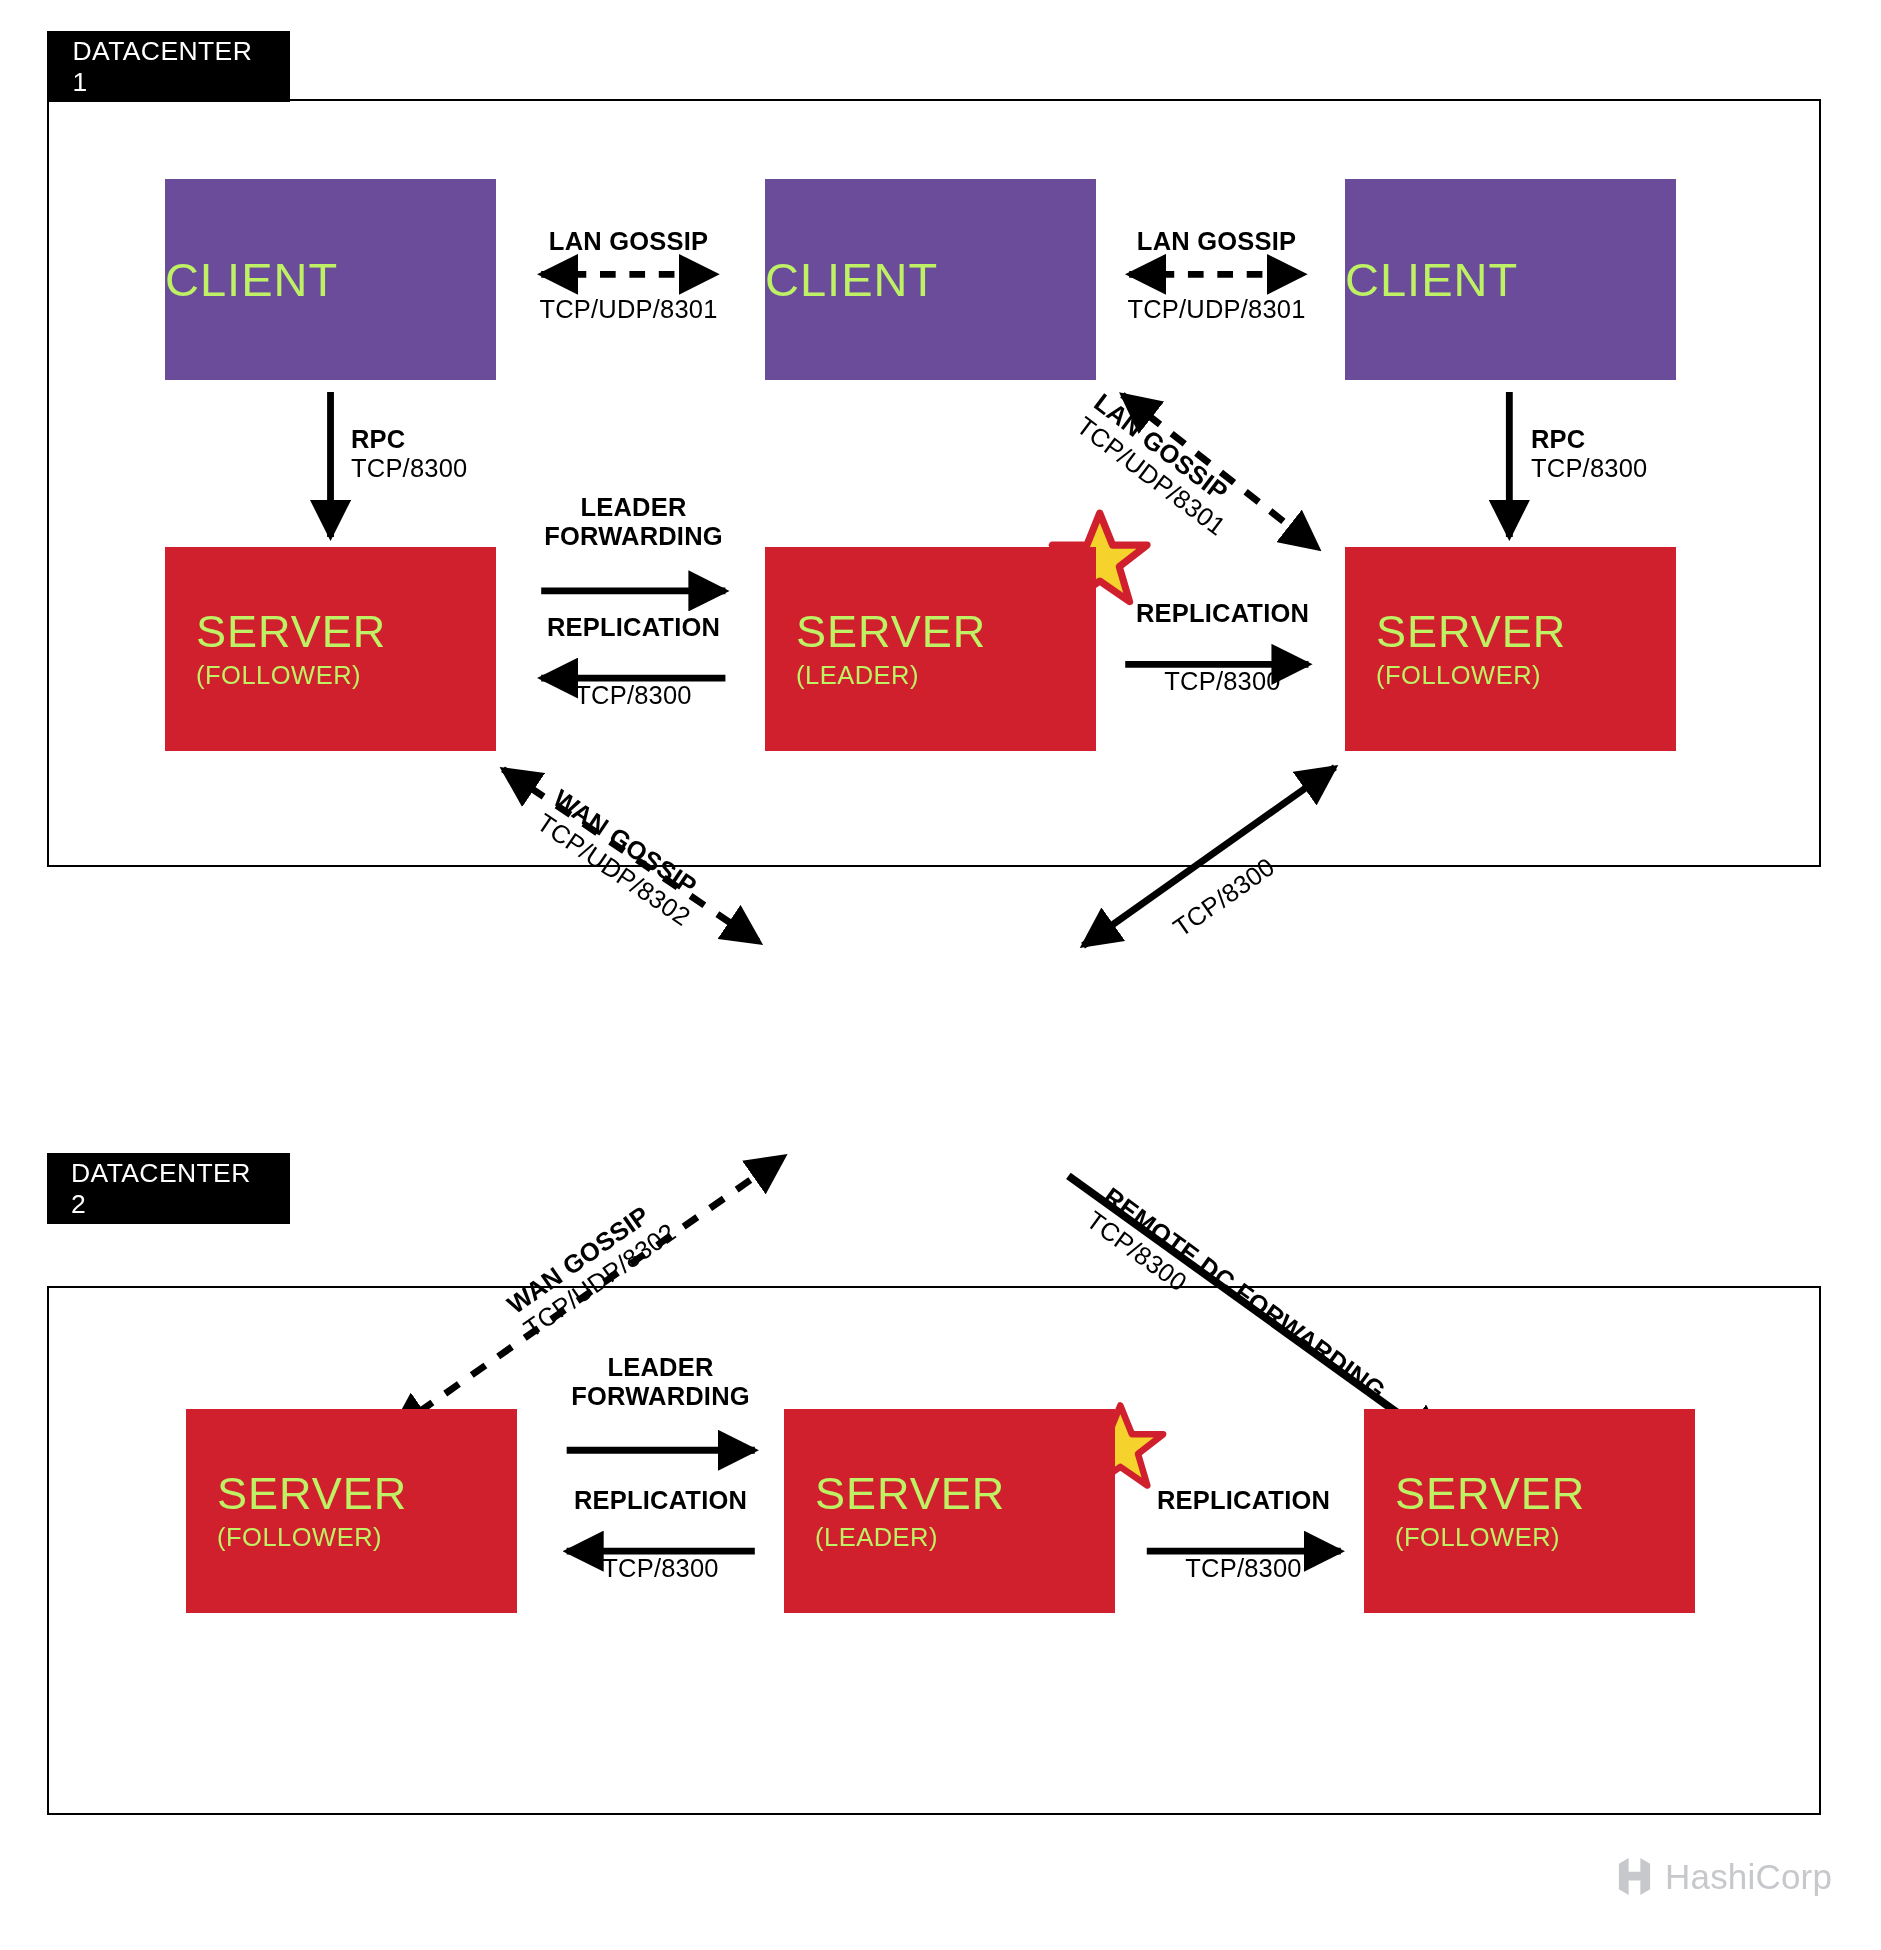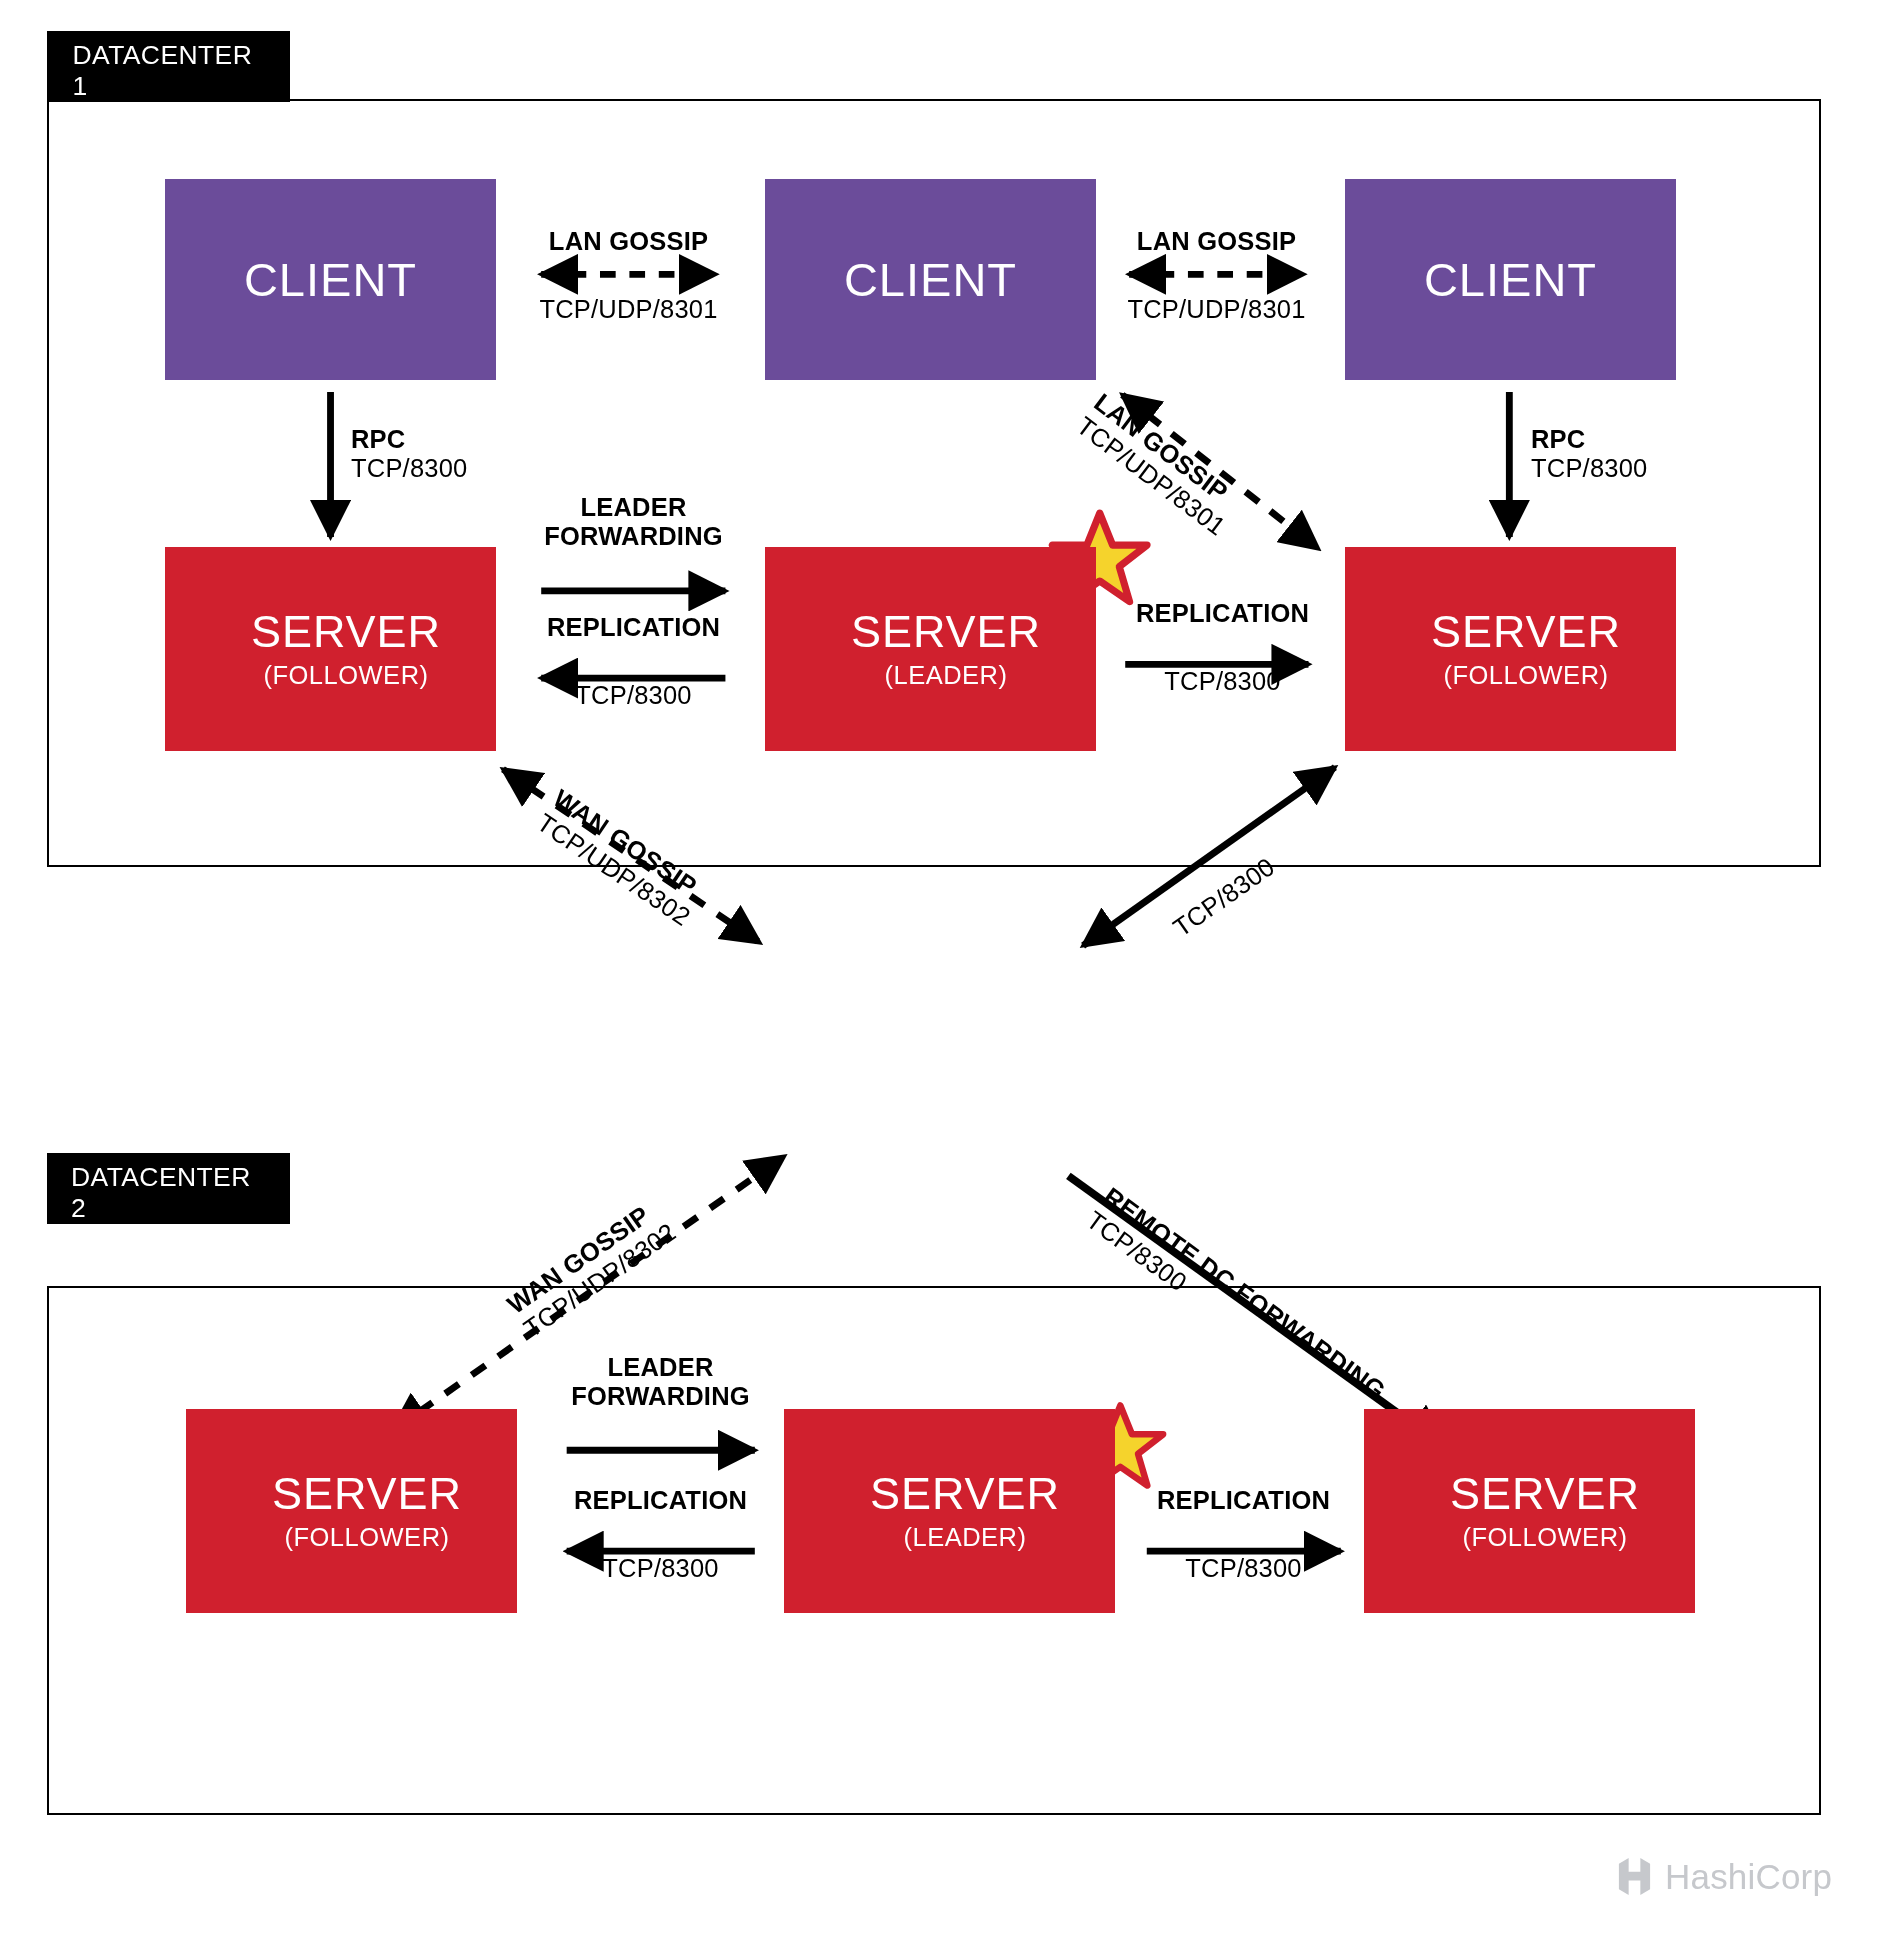--- a/index.html
+++ b/index.html
@@ -1,26 +1,26 @@
 <!DOCTYPE html>
 <html><head>
 <meta charset="utf-8">
 <style>
   html,body{margin:0;padding:0;background:#ffffff;}
   body{font-family:"Liberation Sans",sans-serif;-webkit-font-smoothing:antialiased;}
   #canvas{position:relative;width:1882px;height:1950px;background:#fff;overflow:hidden;}
 
   
   .dc-frame{position:absolute;border:2.9px solid #000;background:transparent;box-sizing:border-box;}
-  .dc-tab{position:absolute;background:#000;color:#fff;display:flex;align-items:flex-end;
+  .dc-tab{position:absolute;background:#000;color:#fff;display:flex;align-items:center;
           padding:0 25.5px;font-size:26.5px;letter-spacing:0.4px;font-weight:400;box-sizing:border-box;}
 
   
-  .node{position:absolute;display:flex;flex-direction:column;align-items:center;
-        justify-content:center;color:#ffffff;box-sizing:border-box;}
+  .node{position:absolute;display:flex;flex-direction:column;align-items:flex-start;
+        justify-content:center;color:#bef264;box-sizing:border-box;}
   .node.client{background:#6B4C9A;}
   .node.server{background:#D0202E;padding-left:31px;}
   .node .title{font-size:45px;font-weight:400;letter-spacing:1px;line-height:1.05;}
   .node .sub{font-size:25.5px;font-weight:400;letter-spacing:0.5px;margin-top:5.9px;}
   .node.client .title{font-size:47px;}
 
   
   .lab{position:absolute;text-align:center;color:#000;line-height:1.12;white-space:nowrap;}
   .lab .hd{font-weight:bold;font-size:25.5px;letter-spacing:0.2px;}
   .lab .pt{font-weight:400;font-size:25.5px;letter-spacing:0.2px;}

